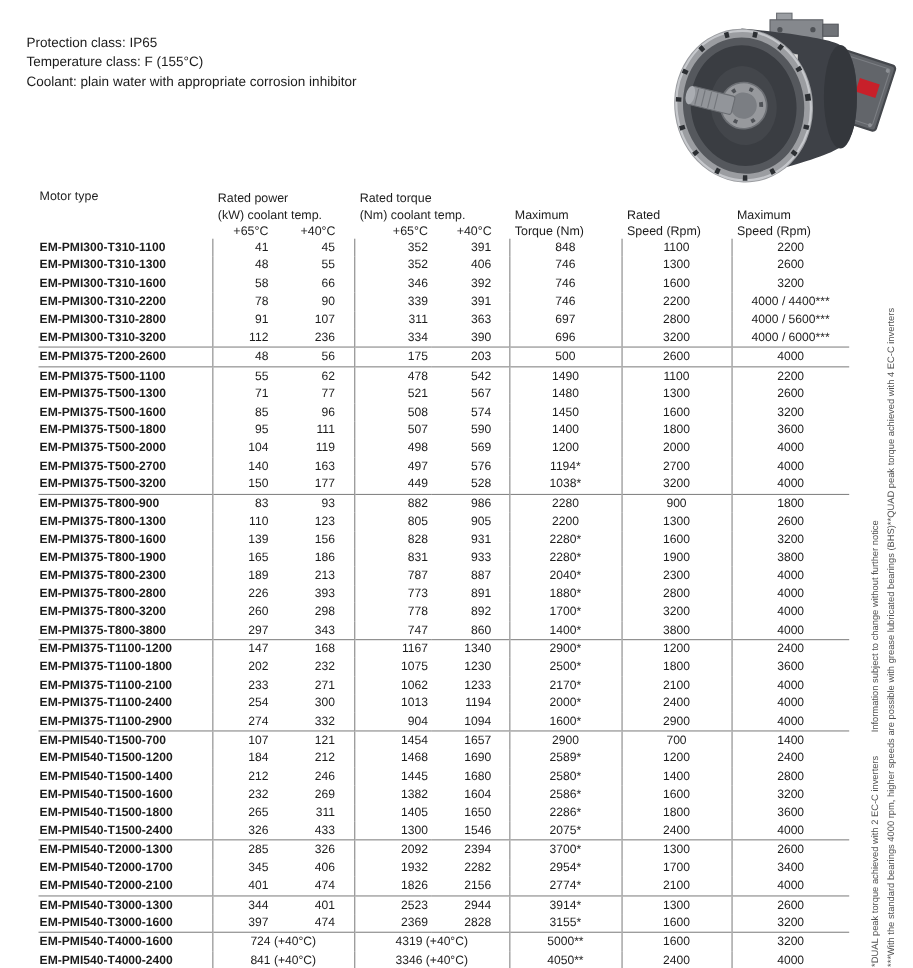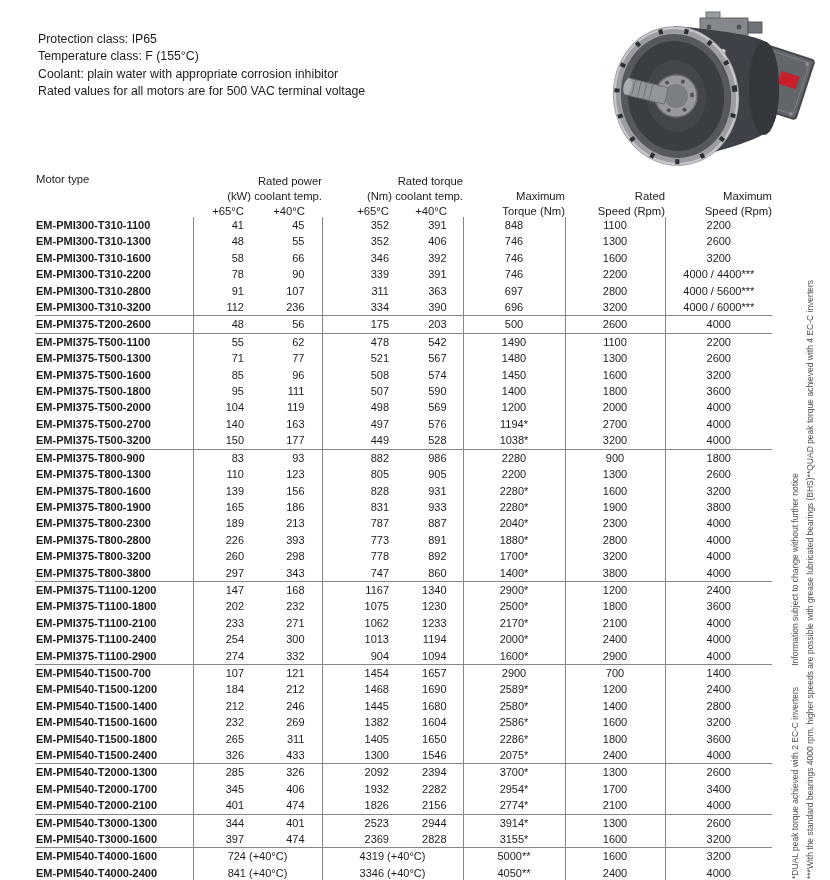--- a/index.html
+++ b/index.html
@@ -1,30 +1,30 @@
 <!DOCTYPE html>
 <html><head>
 <meta charset="utf-8">
 <style>
   html,body { margin:0; padding:0; background:#ffffff; }
   body { width:830px; height:880px; font-family:"Liberation Sans", sans-serif; color:#1e1e1e; }
   .page { position:relative; width:830px; height:880px; overflow:hidden; background:#fff; }
 
   
-  .info { position:absolute; left:38px; top:31px; font-size:12.3px; line-height:17.4px; color:#1c1c1c; }
+  .info { position:absolute; left:24px; top:31px; font-size:12.3px; line-height:17.4px; color:#1c1c1c; }
 
   
   .motor-wrap { position:absolute; left:604px; top:10px; width:220px; height:160px; }
 
   
   table.motor { position:absolute; left:35px; top:172px; width:737px; border-collapse:collapse; table-layout:fixed; font-size:11px; color:#1c1c1c; }
   table.motor th { font-weight:normal; font-size:11.3px; padding:0; white-space:nowrap; }
   table.motor thead th { vertical-align:bottom; height:15px; }
   .th-motor { vertical-align:top !important; text-align:left; padding-left:1px !important; padding-top:1px !important; }
-  .th-left { text-align:right; padding-left:5px !important; }
+  .th-left { text-align:left; padding-left:5px !important; }
   table.motor tbody td { height:16.4px; line-height:16.4px; padding:0; white-space:nowrap; overflow:hidden; }
   .c-type { text-align:left; padding-left:1px !important;font-weight:bold; }
   .c-p65 { text-align:right; padding-right:6px !important; }
   .c-p40 { text-align:right; padding-right:17px !important; }
   .c-t65 { text-align:right; padding-right:3px !important; }
   .c-t40 { text-align:right; padding-right:16px !important; }
   .c-maxt, .c-rs, .c-ms, .c-merged { text-align:center; }
   .bl { border-left:1px solid #868686; }
   tr.group-start td { border-top:1px solid #868686; }
   tbody tr:last-child td { border-bottom:1px solid #868686; }
@@ -36,21 +36,20 @@
 </style>
 </head>
 <body>
 
 <div class="page">
 
   <div class="info">
     <div>Protection class: IP65</div>
     <div>Temperature class: F (155°C)</div>
     <div>Coolant: plain water with appropriate corrosion inhibitor</div>
-    <div>Rated values for all motors are for 500 VAC terminal voltage</div>
   </div>
 
   <div class="motor-wrap">
     <svg width="220" height="160" viewBox="0 0 220 160">
 
       <g transform="translate(158,44) rotate(18)">
         <rect x="-8" y="-10" width="60" height="62" rx="3" fill="#62656a" stroke="#45484d" stroke-width="2"></rect>
         <rect x="-4" y="-6" width="52" height="54" rx="2" fill="none" stroke="#7b7e83" stroke-width="1"></rect>
         <rect x="24" y="10" width="19" height="13" fill="#c8202a"></rect>
         <circle cx="-2" cy="-4" r="1.8" fill="#8d9095"></circle>

